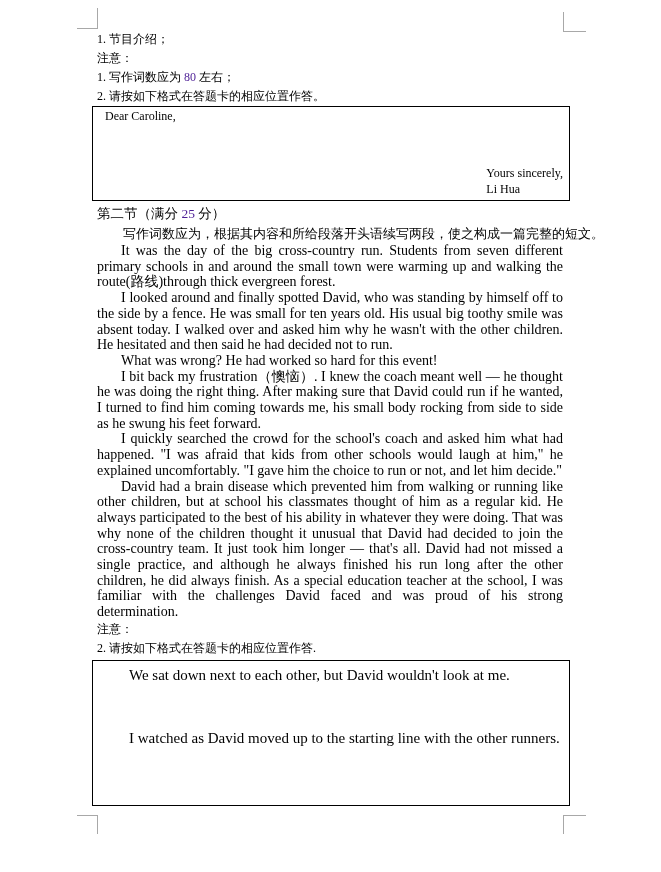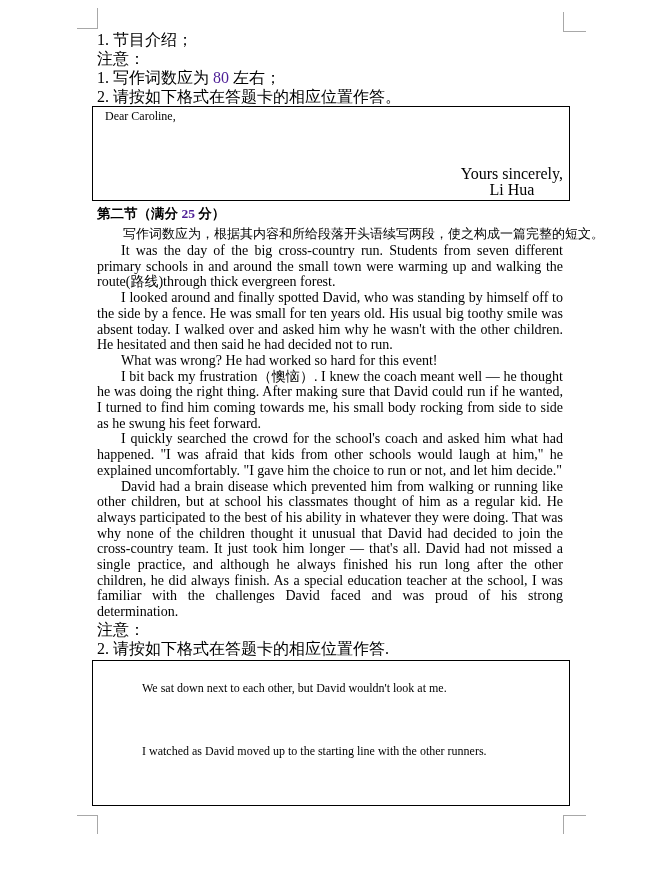--- a/index.html
+++ b/index.html
@@ -13,43 +13,43 @@
   }
   
   .cm { position:absolute; }
   .cm-tl { left:77px; top:8px;   width:20px; height:20px; border-right:1px solid #a8a8a8; border-bottom:1px solid #a8a8a8; }
   .cm-tr { left:563px; top:12px; width:22px; height:19px; border-left:1px solid #a8a8a8;  border-bottom:1px solid #a8a8a8; }
   .cm-bl { left:77px; top:815px; width:20px; height:18px; border-right:1px solid #a8a8a8; border-top:1px solid #a8a8a8; }
   .cm-br { left:563px; top:815px; width:22px; height:18px; border-left:1px solid #a8a8a8; border-top:1px solid #a8a8a8; }
 
   .content { position:absolute; left:97px; top:30px; width:466px; }
 
-  .cn { font-size:16px; line-height:19px; margin:0; white-space:nowrap;font-family:Liberation Serif, serif; }
+  .cn { font-size:12px; line-height:19px; margin:0; white-space:nowrap;font-family:Liberation Serif, serif; }
   .num { color:#4c1d95; }
 
   .en { font-size:14px; line-height:15.7px; margin:0; text-align:justify; }
   .ind { text-indent:24px; }
 
   .answer-box {
     box-sizing:border-box;
     margin-left:-5px;
     width:478px;
     border:1.5px solid #000000;
     font-size:12px;
   }
   .letter-box { height:95px; position:relative; padding:2px 12px; }
   .letter-closing {
     position:absolute; right:6px; bottom:3px;
-    text-align:center; font-size:16px; line-height:15.5px;
+    text-align:left; font-size:12px; line-height:15.5px;
   }
-  .heading { font-size:13.5px; font-weight:bold; line-height:20px; margin:3px 0 0 0; white-space:nowrap; }
+  .heading { font-size:13.5px; font-weight:normal; line-height:20px; margin:3px 0 0 0; white-space:nowrap; }
   .intro { font-size:13px; line-height:19px; margin:0; text-indent:26px; white-space:nowrap; }
 
   .cont-box { height:146px; padding:3px 5px; margin-top:2px; }
-  .cont-line { font-size:12px; line-height:16px; margin:16px; text-indent:28px; }
+  .cont-line { font-size:15px; line-height:16px; margin:3px; text-indent:28px; }
   .cont-line.second { margin-top:47px; }
 </style>
 </head>
 <body>
 
 <div class="page">
 
   <div class="cm cm-tl"></div>
   <div class="cm cm-tr"></div>
   <div class="cm cm-bl"></div>

